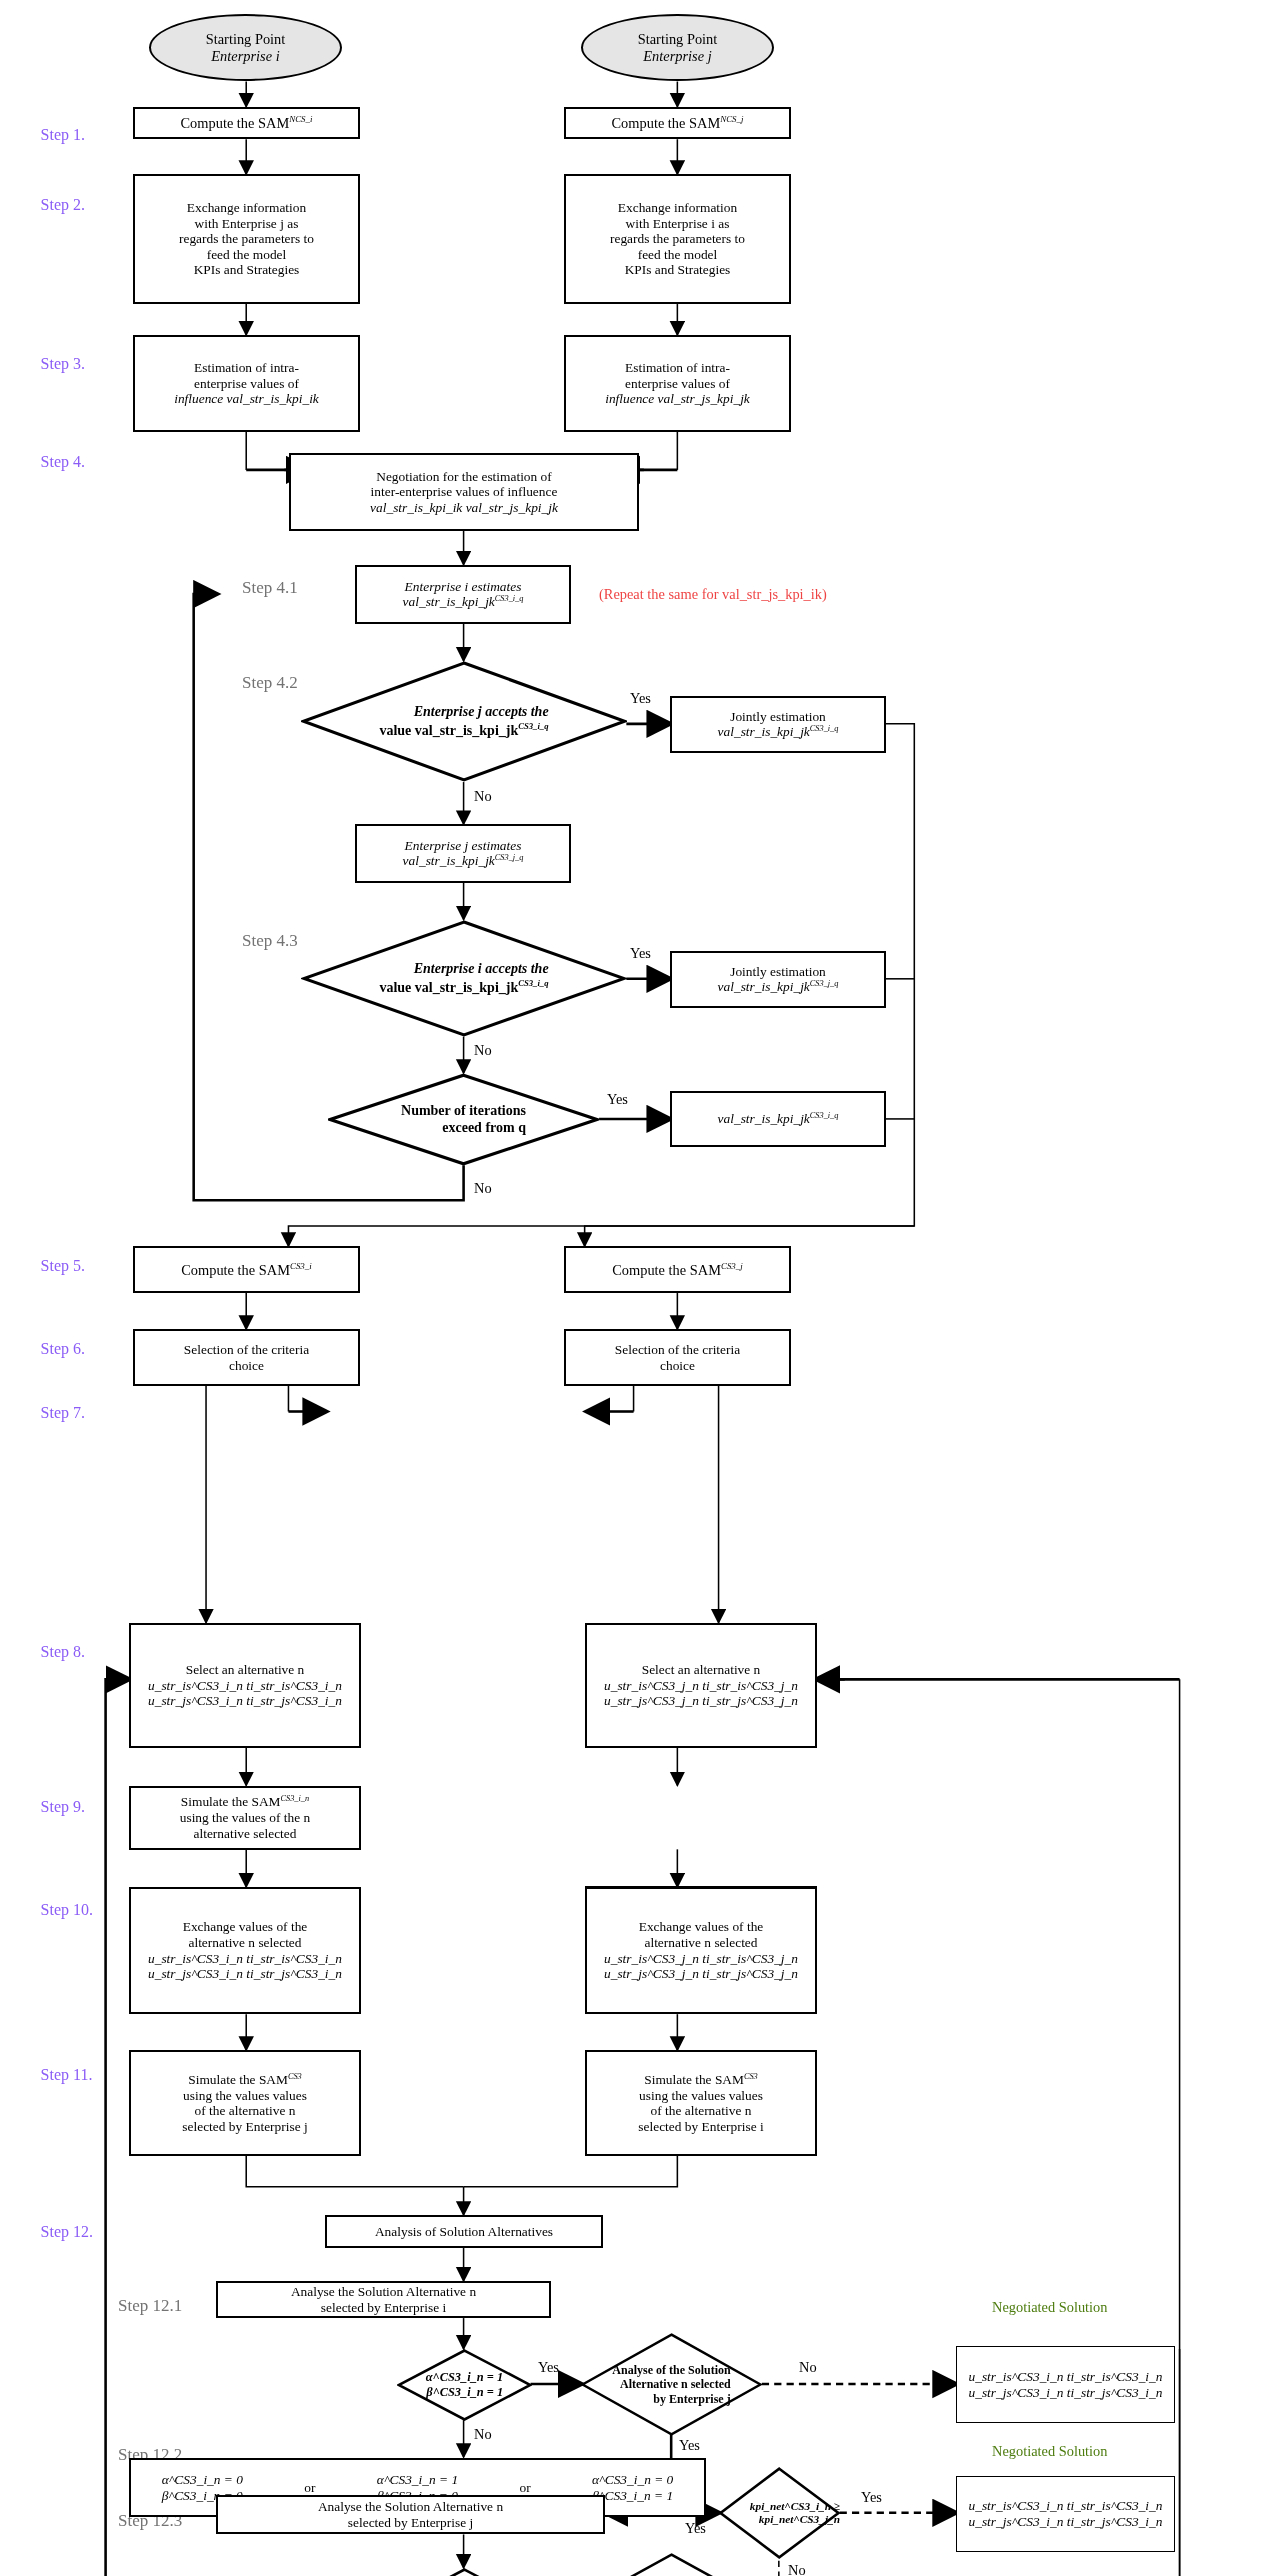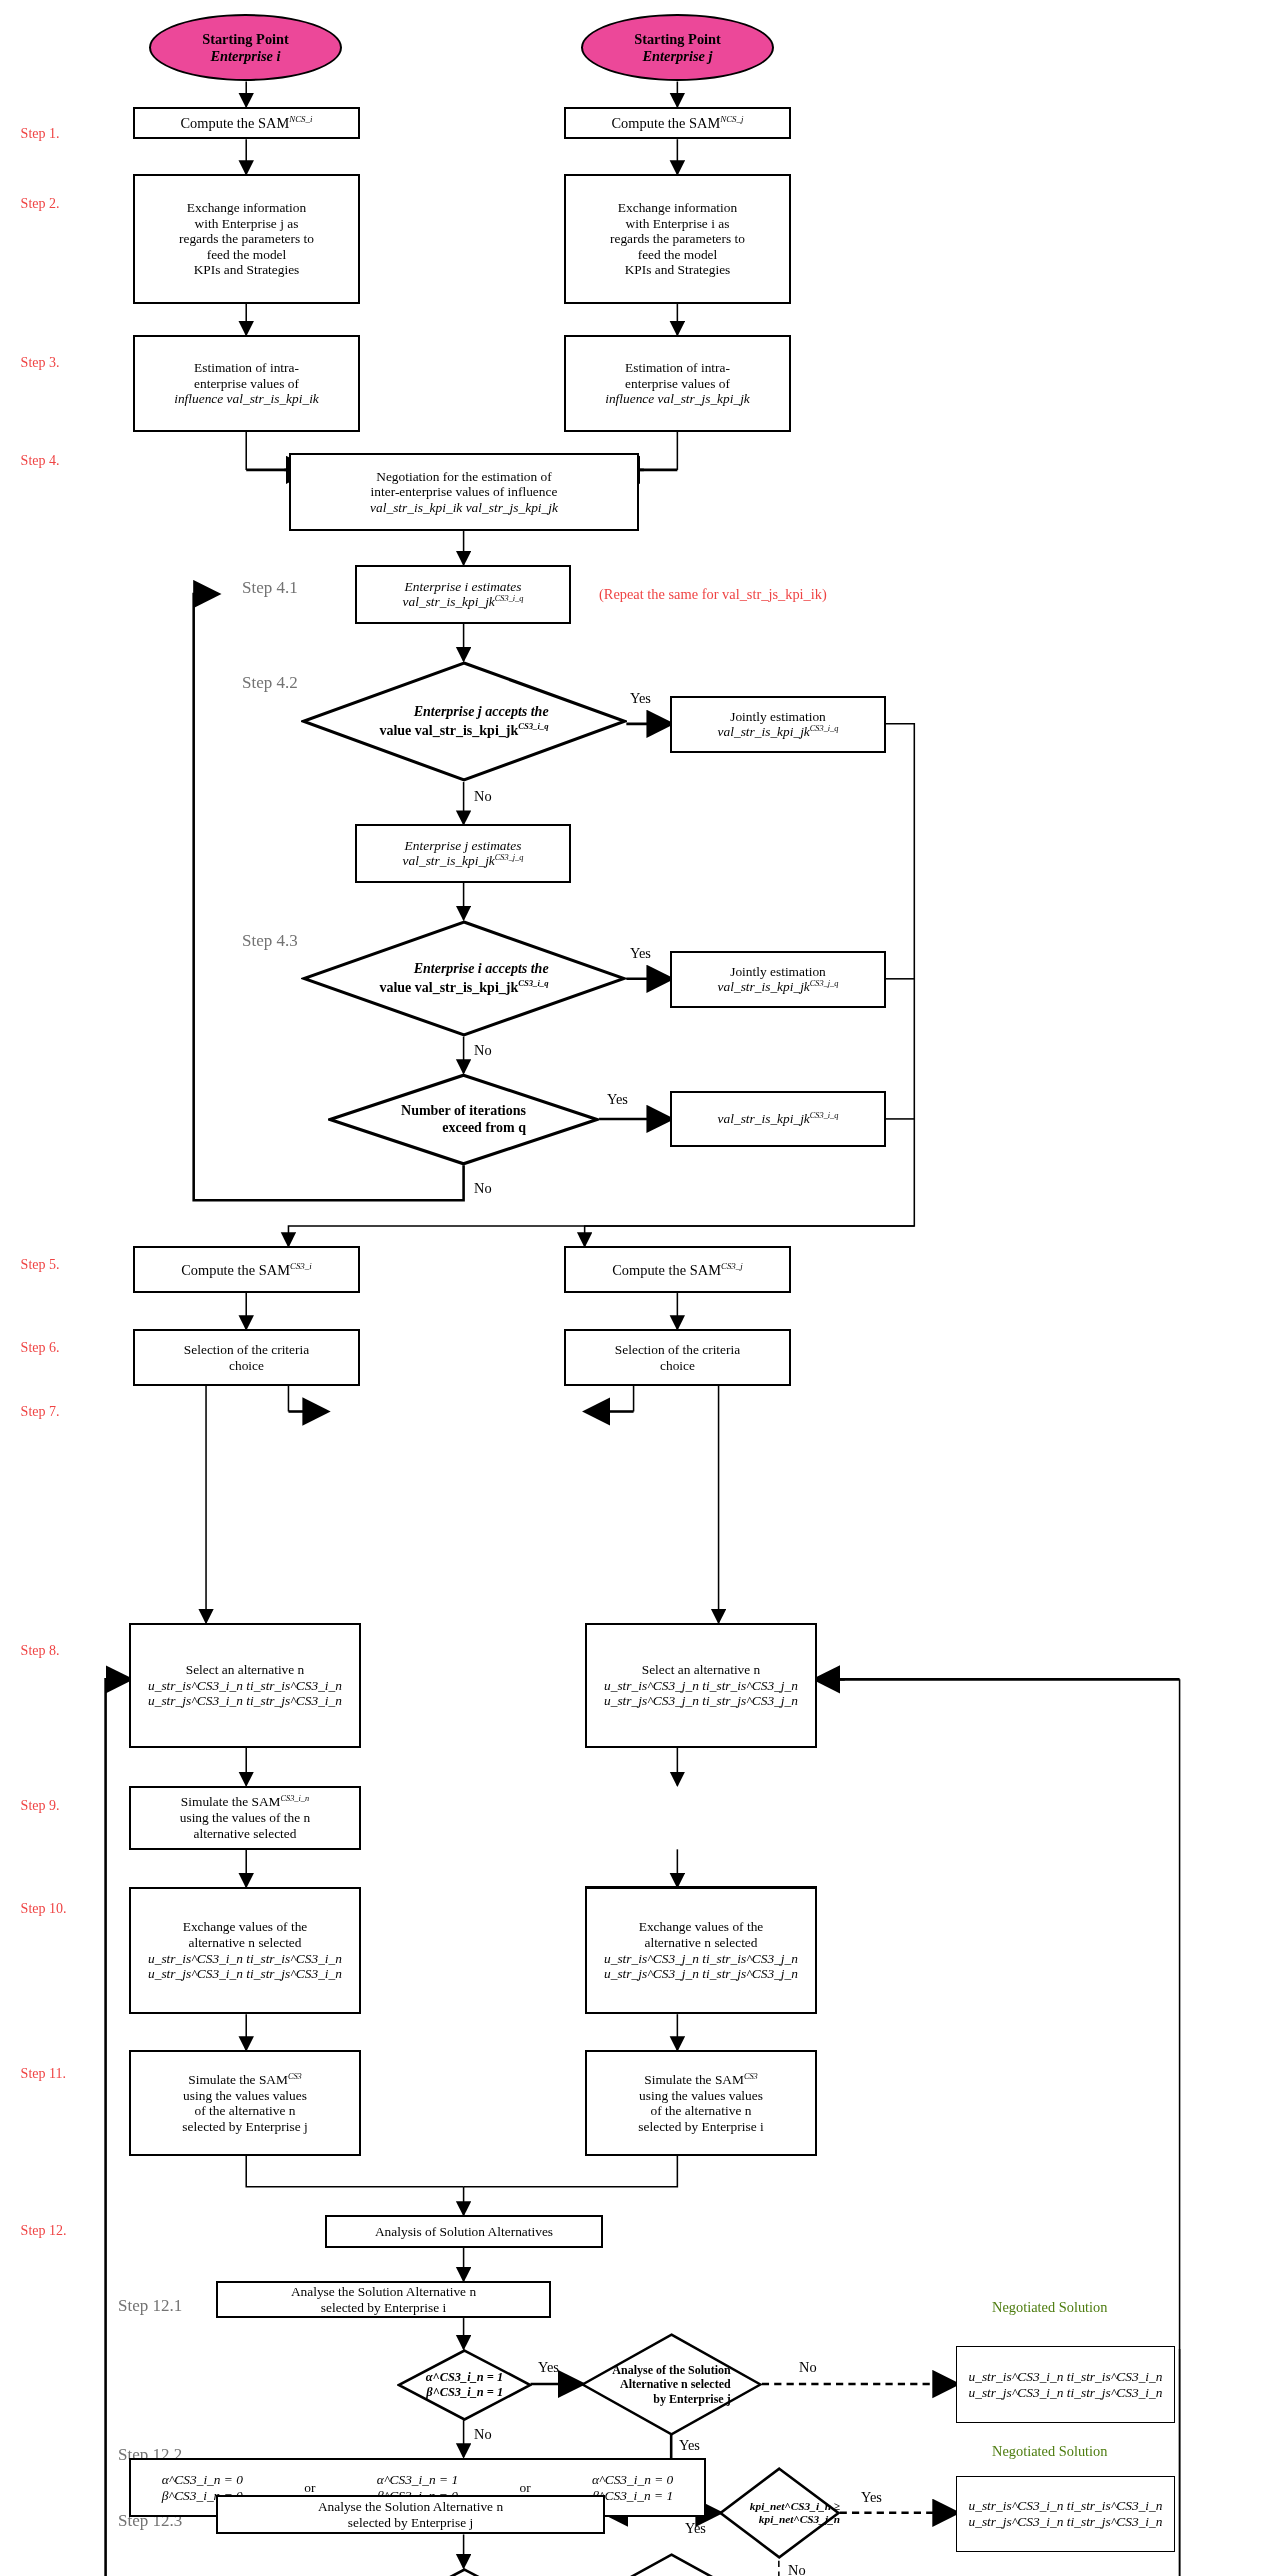--- a/index.html
+++ b/index.html
@@ -2,28 +2,28 @@
 <html style="font-size:8.2px"><head>
 <meta charset="utf-8">
 <style>
   html,body{margin:0;padding:0;background:#ffffff;}
   body{font-family:"Liberation Serif", serif;}
   #canvas{position:relative;width:1279px;height:2925px;background:#fff;overflow:hidden;}
   svg#wires{position:absolute;left:0;top:0;width:1279px;height:2925px;pointer-events:none;}
   .node{position:absolute;box-sizing:border-box;display:flex;align-items:center;justify-content:center;text-align:center;}
   .box{border:2.1px solid #000;background:#fff;}
   .box.thin{border-width:1.5px;}
-  .steplabel{position:absolute;font-size:14px;color:#ef4444;white-space:nowrap;}
+  .steplabel{position:absolute;font-size:16px;color:#8b5cf6;white-space:nowrap;margin-left:20px;}
   .substeplabel{position:absolute;font-size:17px;color:#737373;white-space:nowrap;margin-top:6px;}
   .edgelabel{position:absolute;font-size:14.4px;color:#000;white-space:nowrap;}
   .note{position:absolute;font-size:14.4px;color:#ef4444;white-space:nowrap;}
   .capt{position:absolute;font-size:14.4px;color:#4d7c0f;white-space:nowrap;font-weight:400;}
   .txt{font-size:14.4px;line-height:1.16;padding:1px 3.1px;}
   .txt.sm{font-size:13.4px;}
-  .oval{border:2.1px solid #000;border-radius:50%;background:#ec4899;font-weight:bold;}
+  .oval{border:2.1px solid #000;border-radius:50%;background:#e5e5e5;}
   .dia{position:absolute;}
   .dia .dlabel{position:absolute;left:0;top:0;width:100%;height:100%;display:flex;align-items:center;justify-content:center;text-align:right;font-size:14px;line-height:1.18;font-weight:bold;}
   i{font-style:italic;}
   sup{font-size:0.62em;vertical-align:super;font-style:italic;}
 </style>
 </head>
 <body>
 
 <div id="canvas">
 

